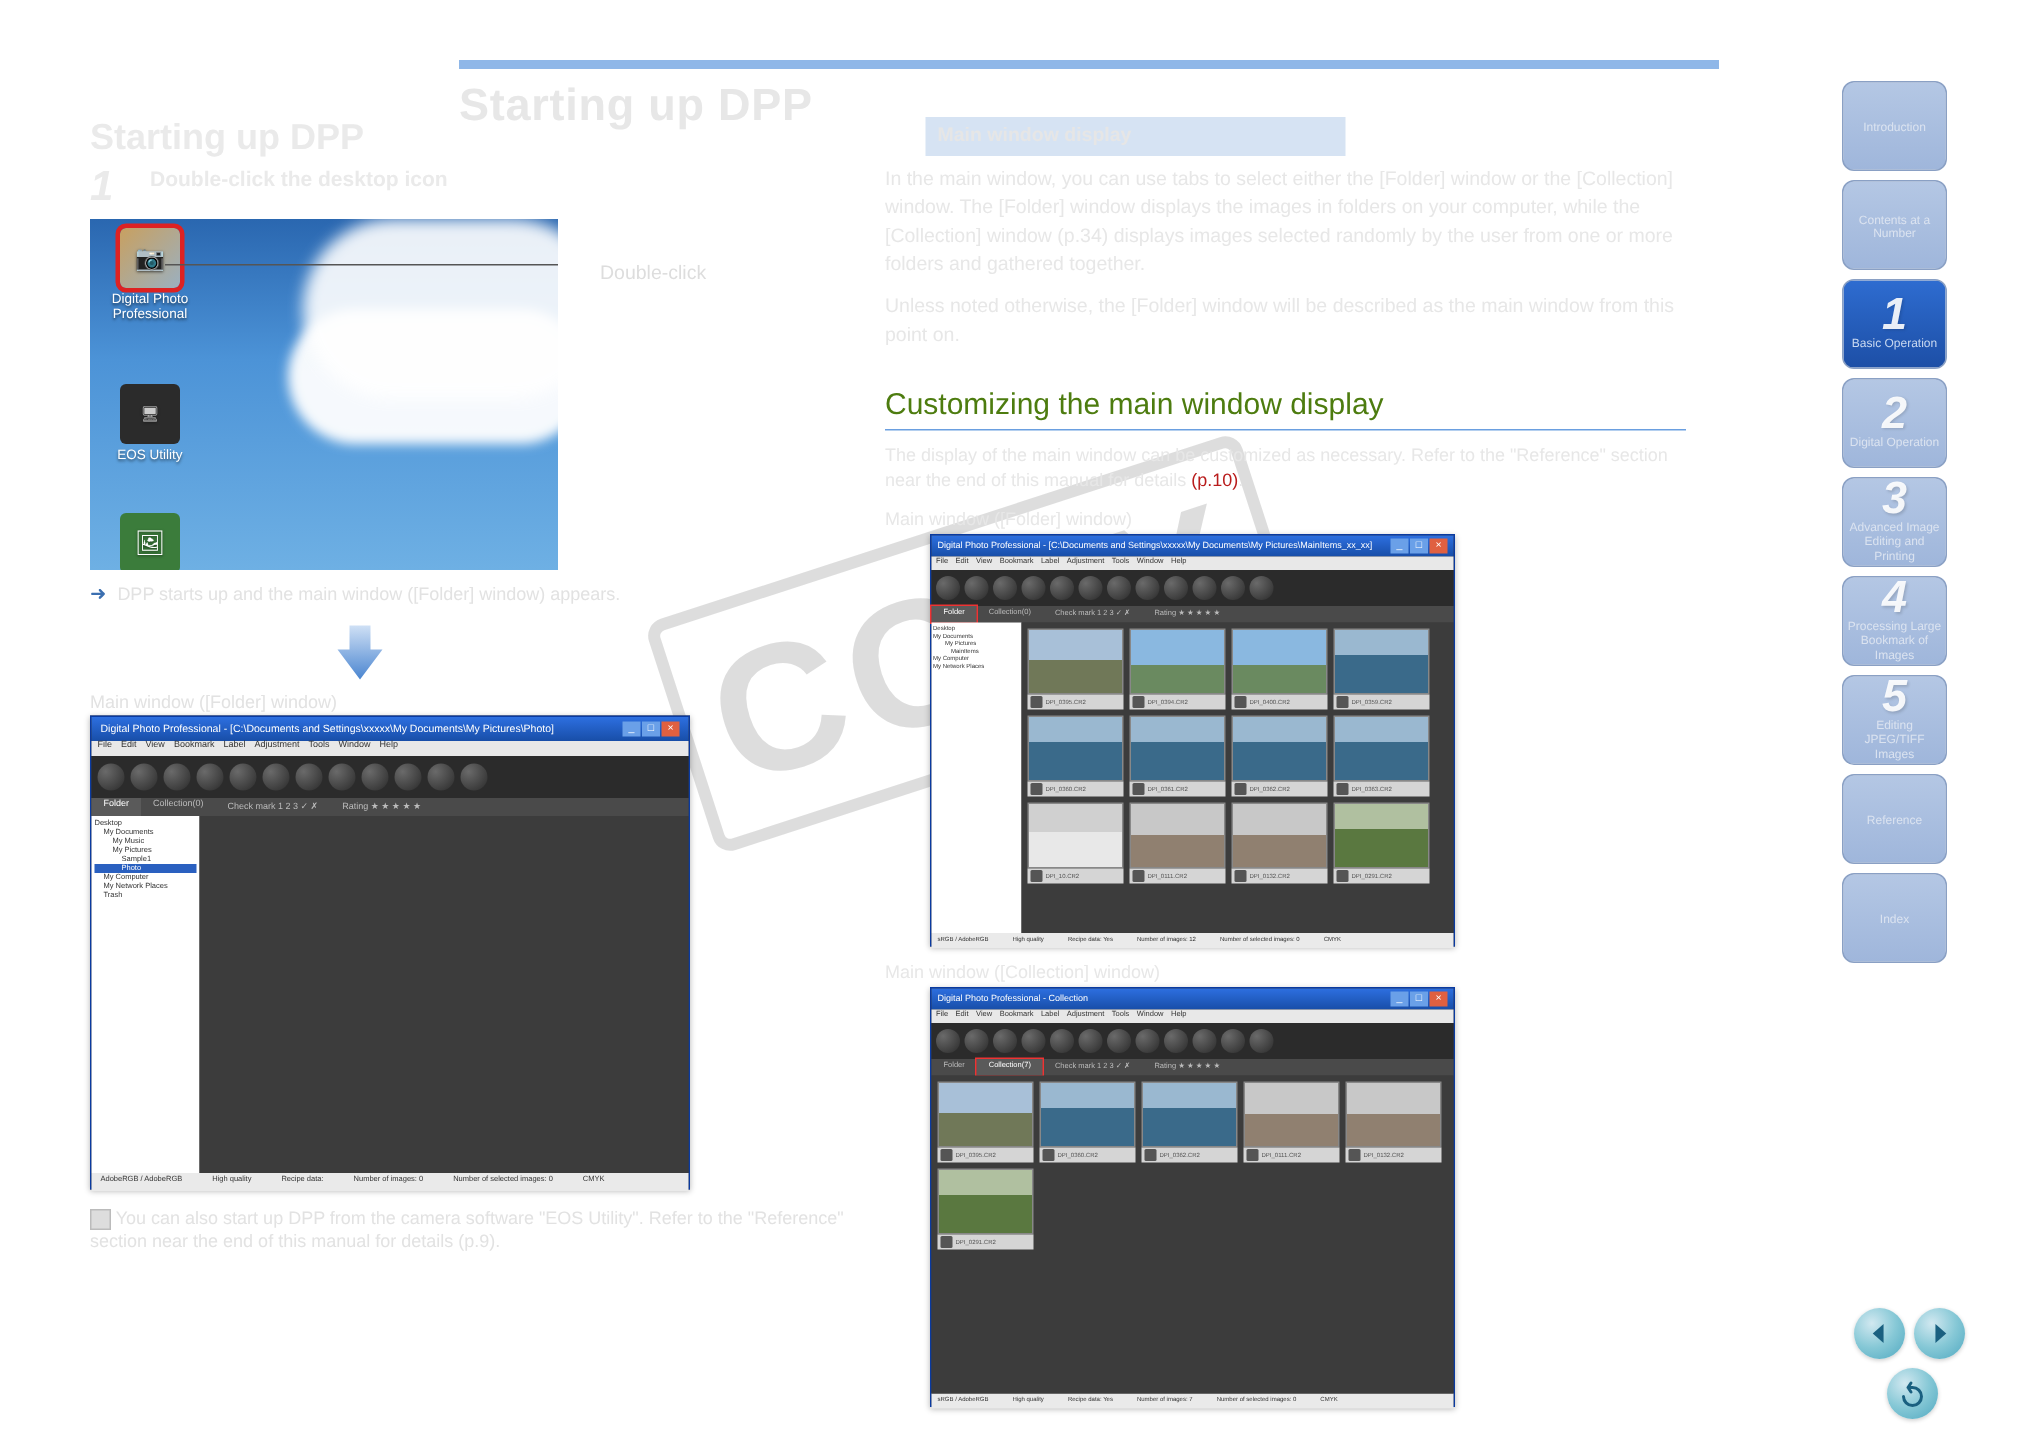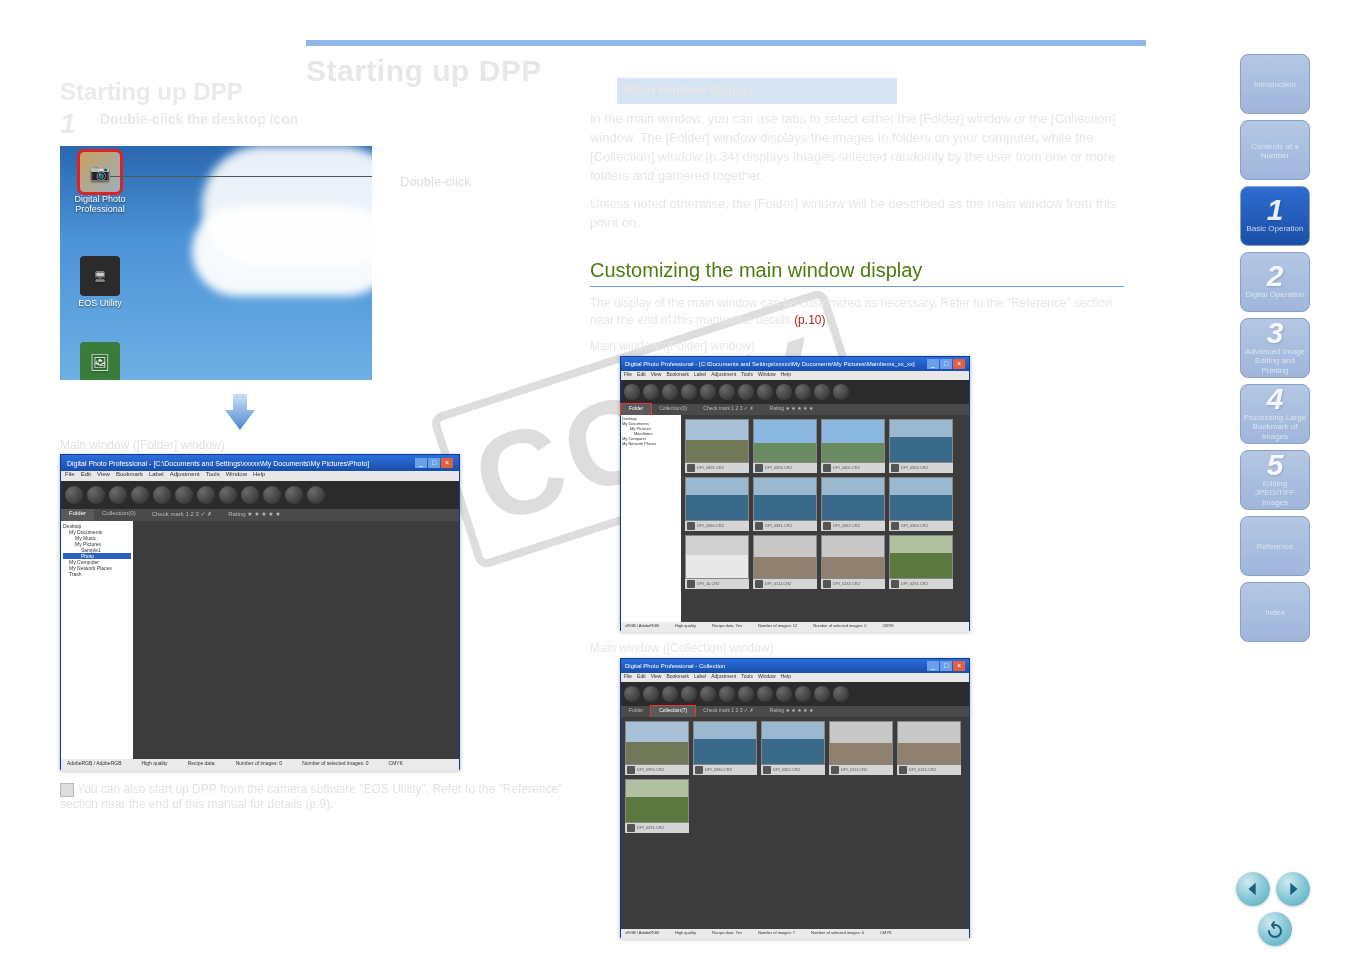--- a/index.html
+++ b/index.html
@@ -87,21 +87,21 @@
   .thumb .ico { width:8px; height:8px; background:#555; margin-right:2px; border-radius:1px;}
   .mw2 .status { height: 10px; background: #eaeaea; font-size: 4px; color: #333; display: flex; gap: 16px; padding: 1px 4px; }
   
   .sky { background: linear-gradient(180deg,#8ab8e0 55%, #6a8a60 55%) !important; }
   .lake { background: linear-gradient(180deg,#9ab8d0 40%, #3a6a8a 40%) !important; }
   .snow { background: linear-gradient(180deg,#d0d0d0 45%, #e8e8e8 45%) !important; }
   .town { background: linear-gradient(180deg,#c8c8c8 50%, #908070 50%) !important; }
   .mtn  { background: linear-gradient(180deg,#a8c0d8 48%, #707858 48%) !important; }
   .grass{ background: linear-gradient(180deg,#b0c0a0 40%, #5a7840 40%) !important; }
   
-  .sidenav { position: absolute; right: 40px; top: 54px; width: 70px; display: flex; flex-direction: column; gap: 6px; }
+  .sidenav { position: absolute; right: 52px; top: 54px; width: 70px; display: flex; flex-direction: column; gap: 6px; }
   .navbtn { width: 70px; height: 60px; background: linear-gradient(180deg,#b4c7e4,#9fb6db); border: 1px solid #8aa0c4; border-radius: 8px; display: flex; flex-direction: column; align-items: center; justify-content: center; font-size: 8px; color: #dbe3f0; text-align: center; line-height: 1.15; padding: 2px; }
   .navbtn .num { font-size: 30px; font-weight: 700; font-style: italic; color: rgba(255,255,255,0.9); text-shadow: 1px 1px 2px rgba(0,0,0,0.15); line-height: 0.8; }
   .navbtn.active { background: linear-gradient(180deg,#2e6cd0,#1d4fa6); color: #c8d8f0; }
   .navbtn .lbl { margin-top: 2px; }
   
   .pager { position: absolute; right: 40px; bottom: 48px; display: flex; gap: 6px; }
   .pbtn { width: 34px; height: 34px; border-radius: 50%; background: radial-gradient(circle at 35% 30%, #d1e8f0 0%, #86c8d6 50%, #4fa8c0 100%); display: flex; align-items: center; justify-content: center; color: #1a6080; font-size: 18px; font-weight: 700; box-shadow: 0 1px 3px rgba(0,0,0,0.2); }
   .pbtn svg { width: 18px; height: 18px; }
   .return-btn { position: absolute; right: 58px; bottom: 8px; width: 34px; height: 34px; border-radius: 50%; background: radial-gradient(circle at 35% 30%, #d1e8f0 0%, #86c8d6 50%, #4fa8c0 100%); display: flex; align-items: center; justify-content: center; box-shadow: 0 1px 3px rgba(0,0,0,0.2);}
   .mw2c { height: 280px; }
@@ -141,20 +141,24 @@
         <span>EOS Utility</span>
       </div>
       <div class="dicon third">
         <div class="ibox">🖼</div>
       </div>
       <div class="callout-line"></div>
     </div>
     <div class="callout-text">Double-click</div>
   </div>
 
+  <div class="arrow-result">
+    <span class="arr">➜</span>
+    <span>DPP starts up and the main window ([Folder] window) appears.</span>
+  </div>
 
   <div class="down-arrow">
     <svg viewBox="0 0 40 40">
           <defs>
             <linearGradient id="ga" x1="0" y1="0" x2="0" y2="1">
               <stop offset="0" stop-color="#cfe0f5"></stop>
               <stop offset="1" stop-color="#4a85d0"></stop>
             </linearGradient>
           </defs>
           <path d="M13 2 h14 v16 h8 L20 38 L5 18 h8 Z" fill="url(#ga)"></path>

